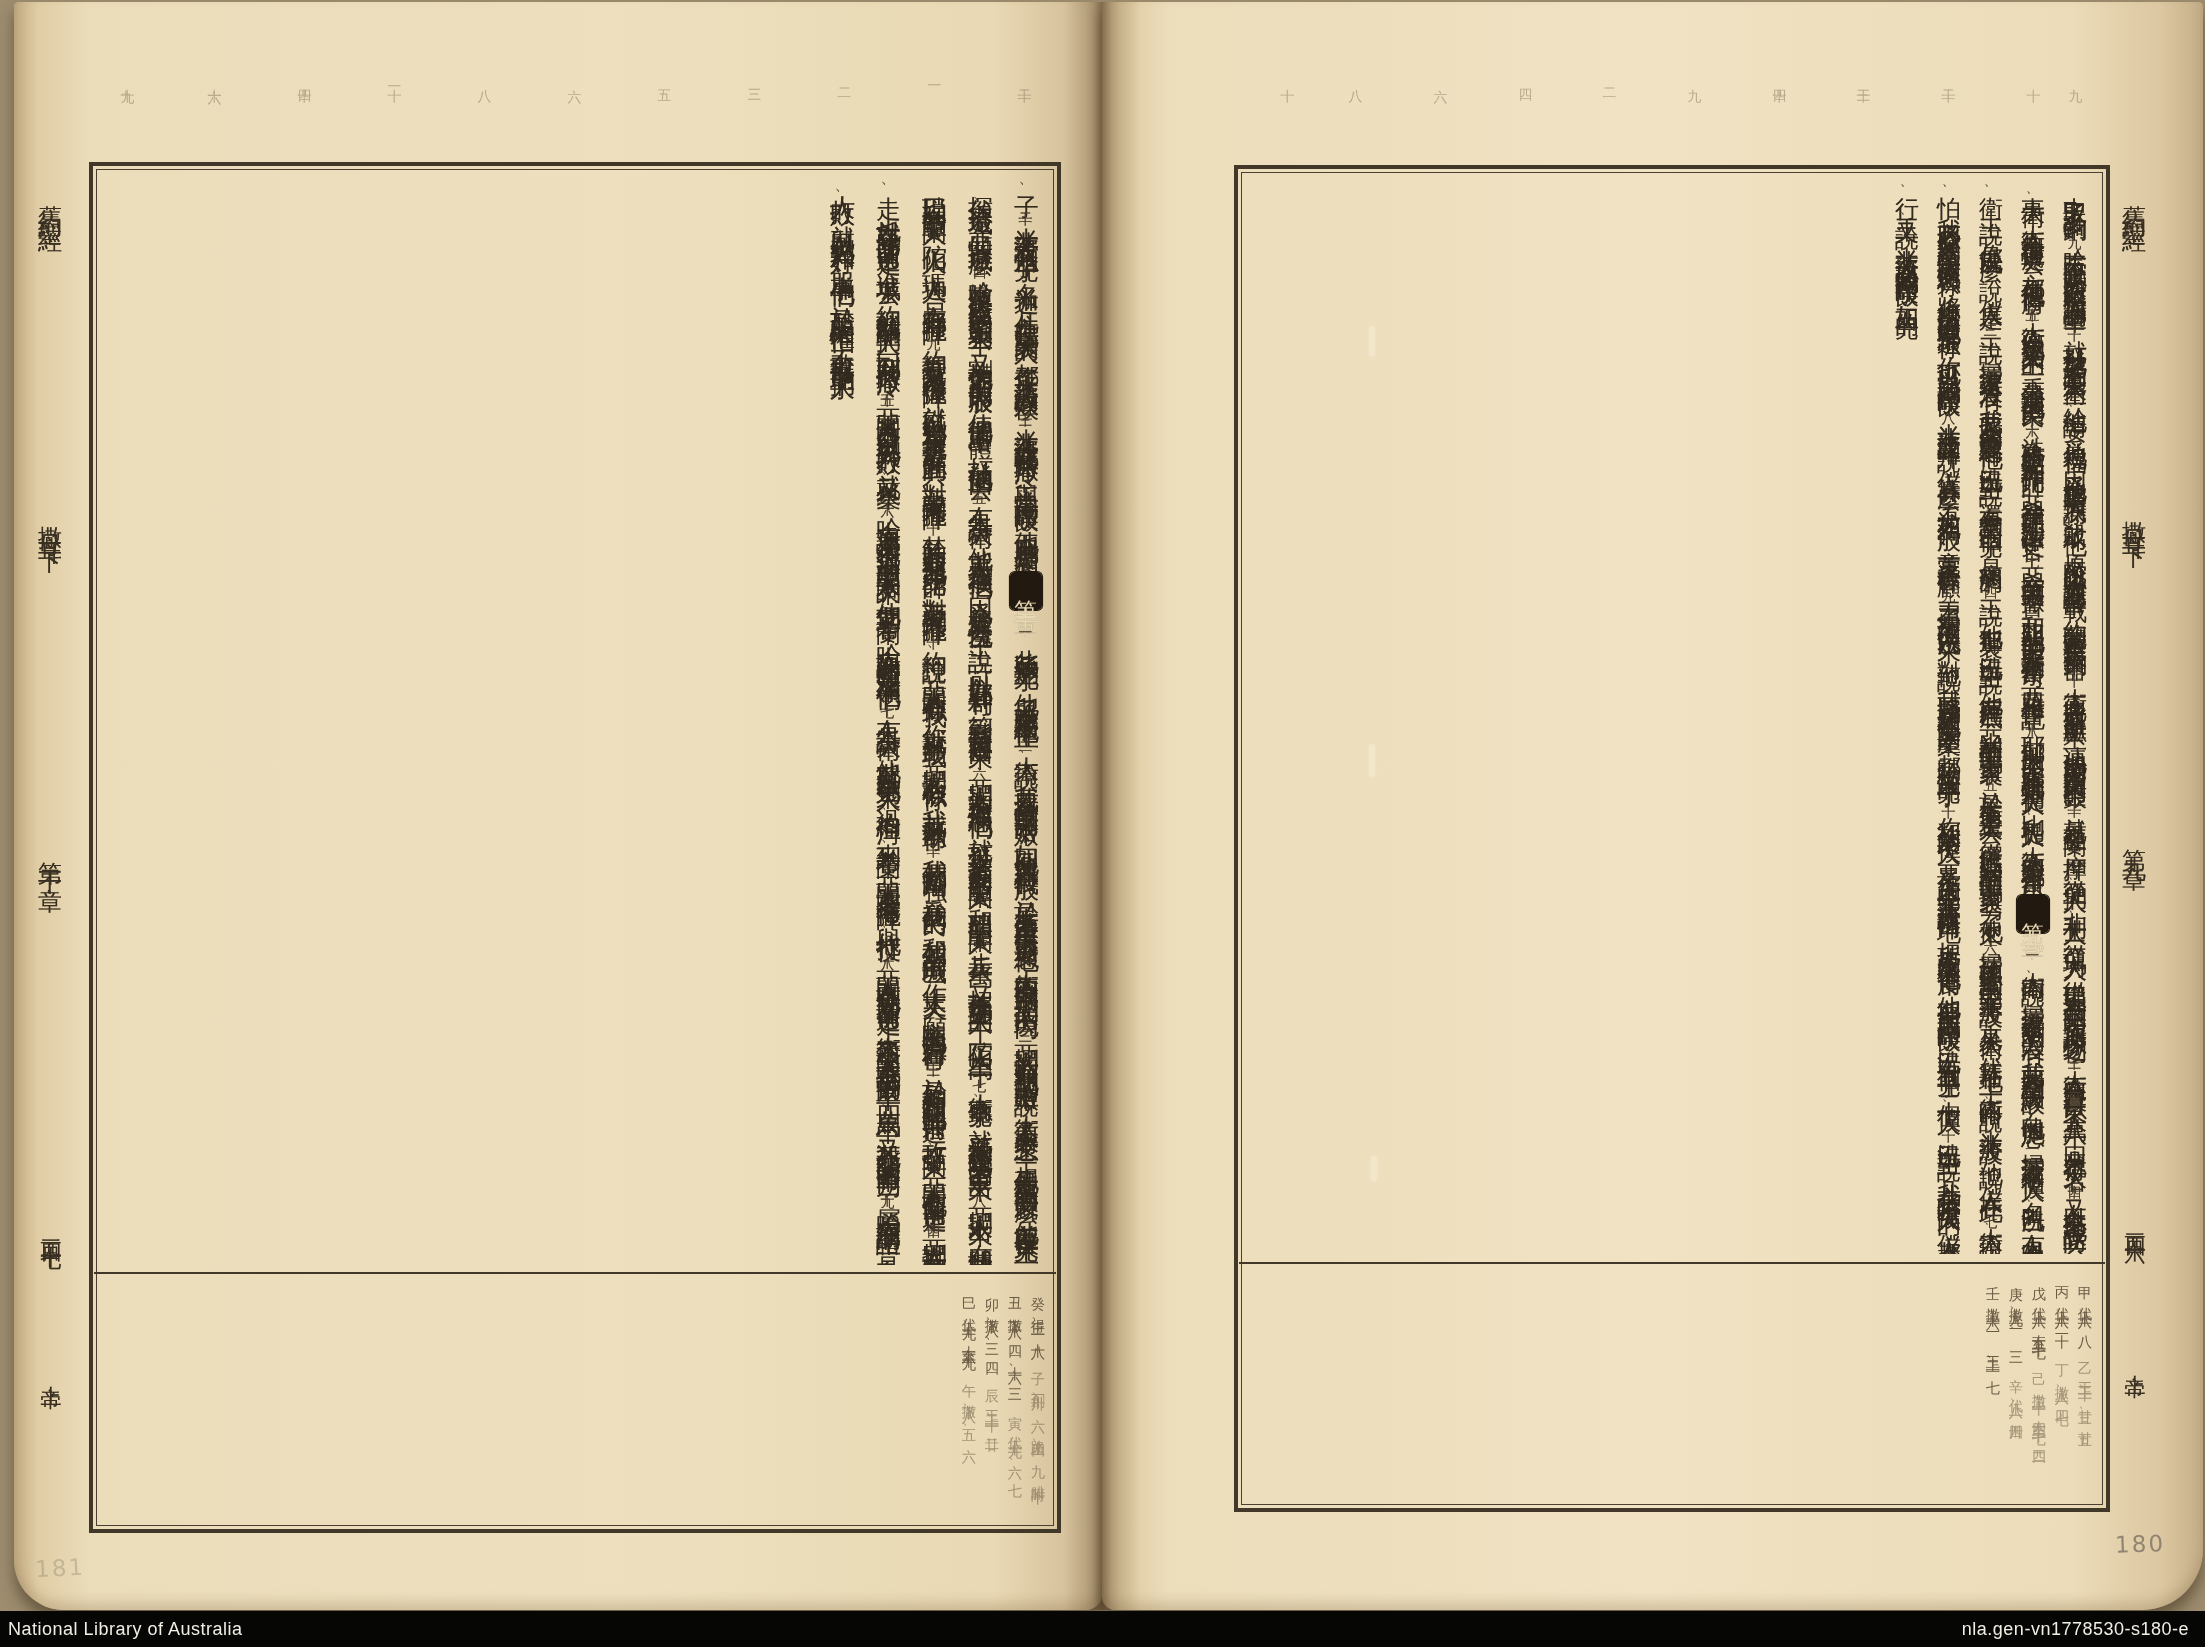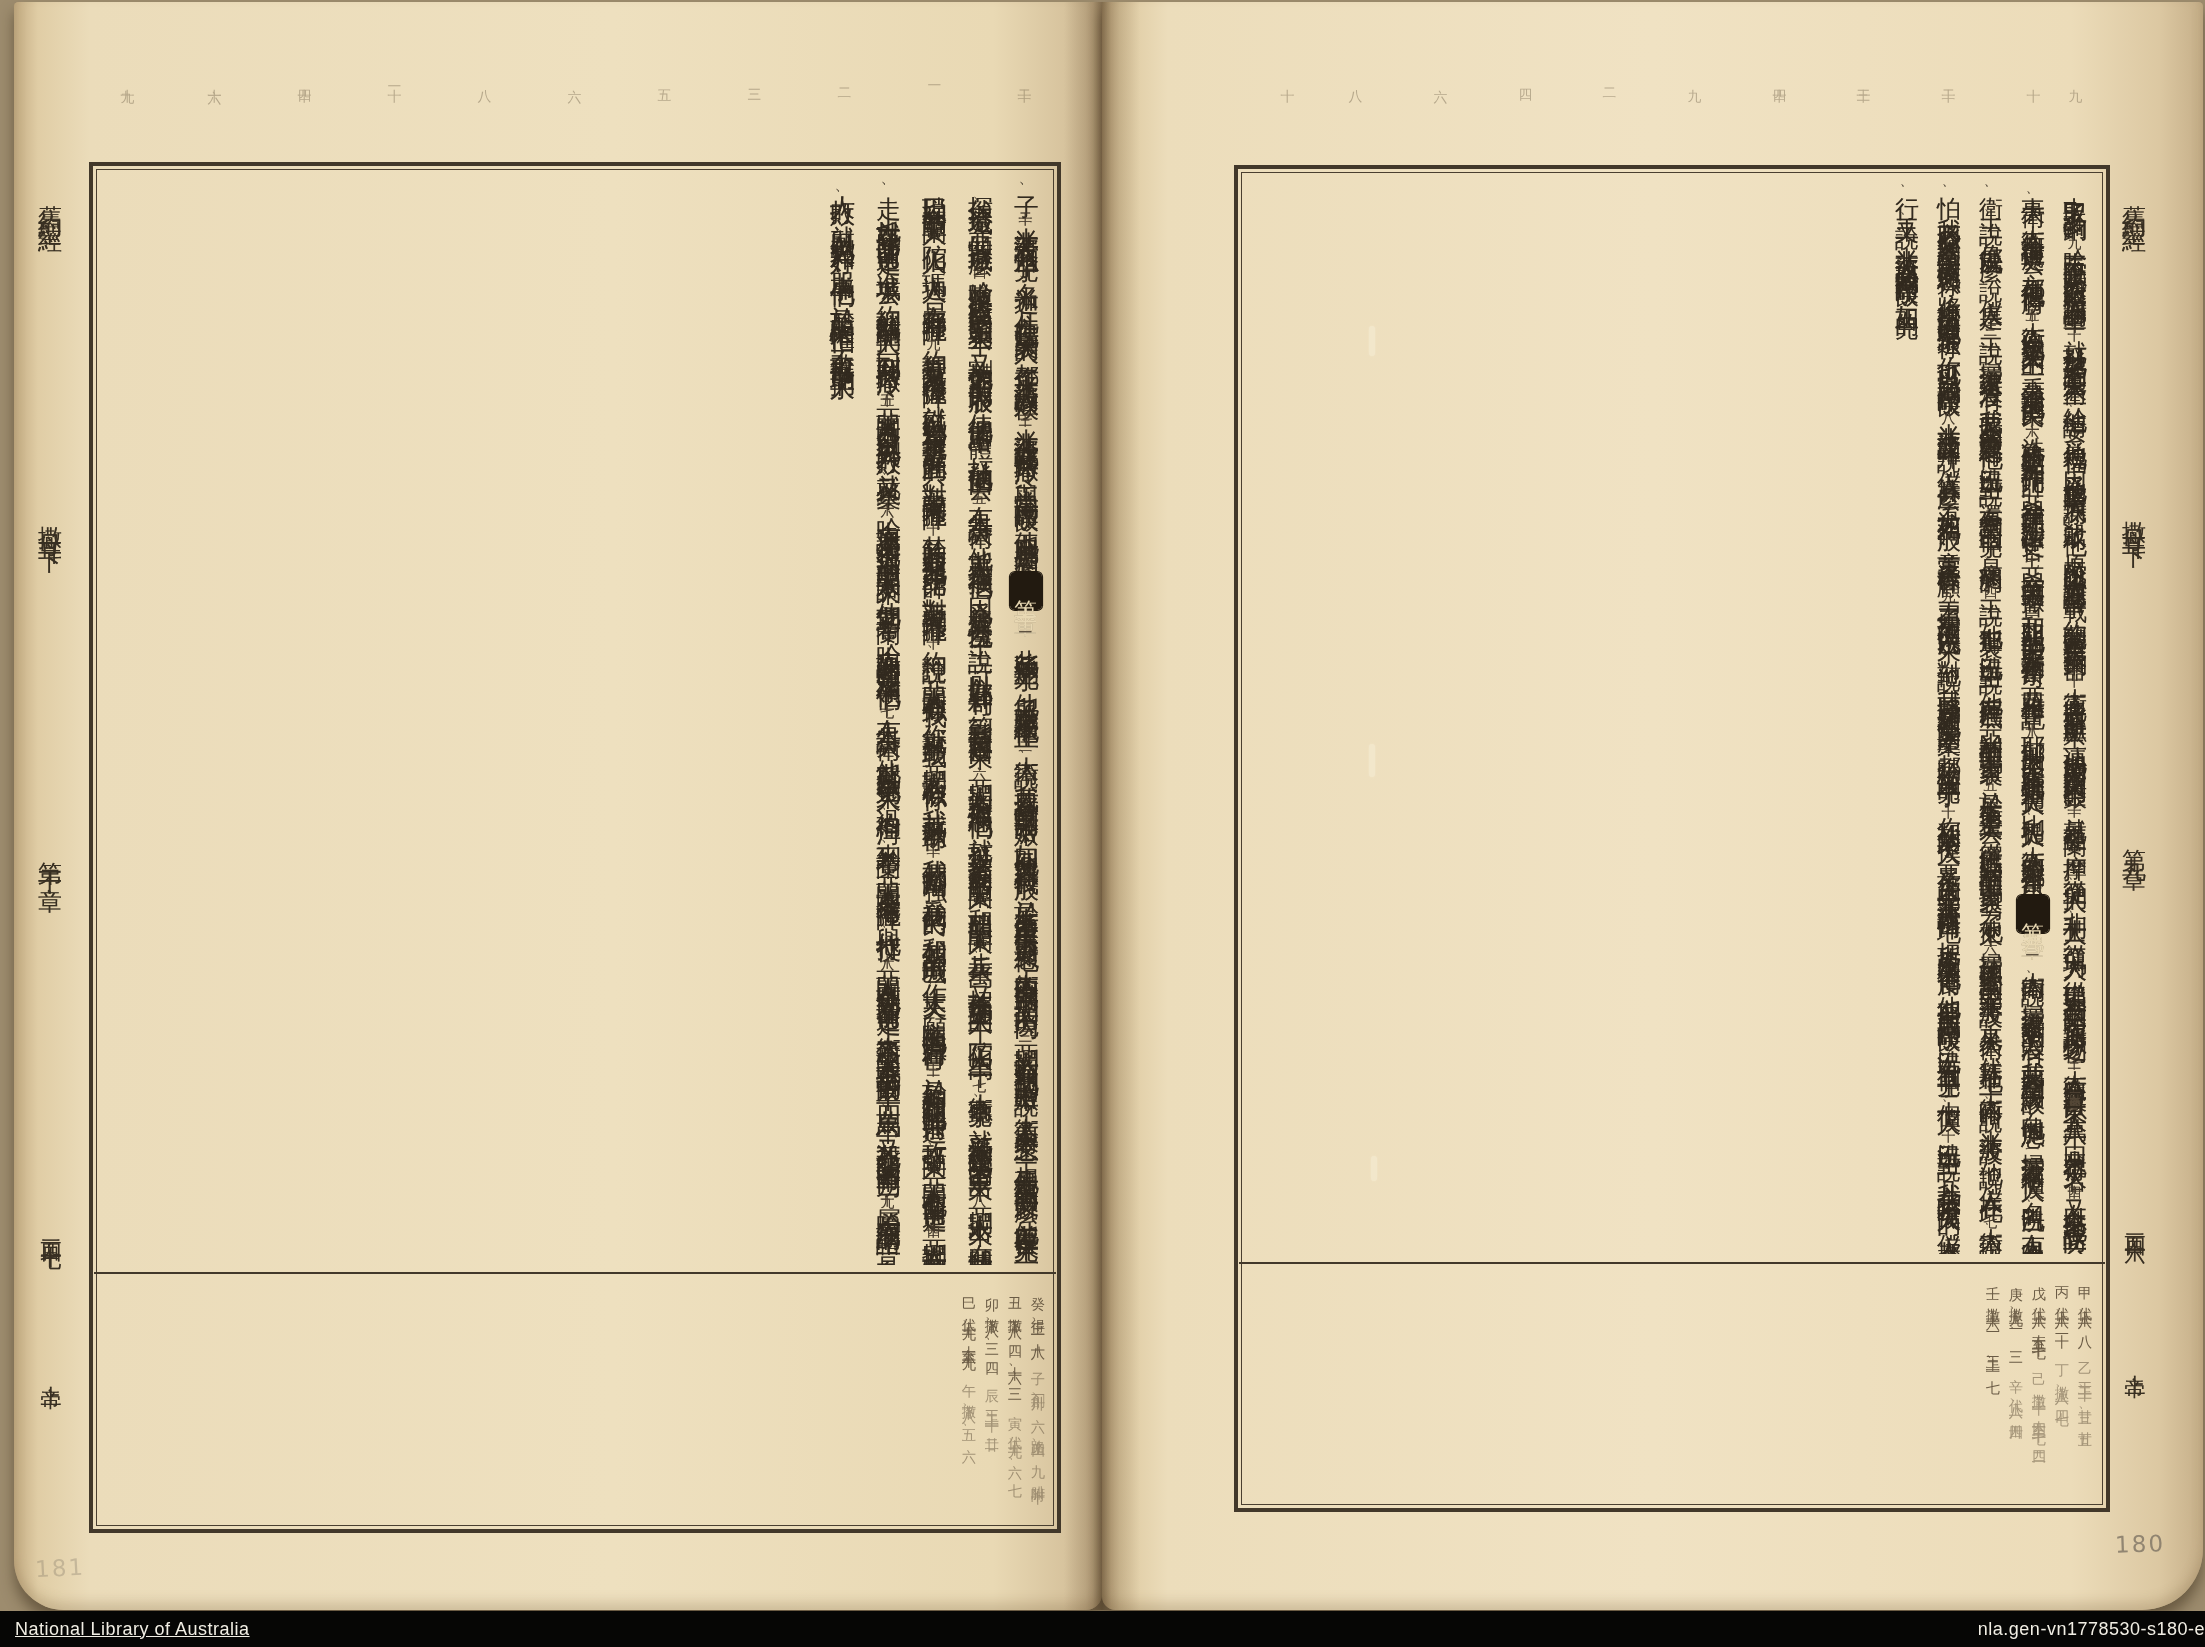--- a/index.html
+++ b/index.html
@@ -65,22 +65,22 @@
   #st3{left:1371px;top:1156px;height:25.4px;}
   .hw{position:absolute;color:#7e7464;font-size:23px;letter-spacing:2.1px;
       font-family:"DejaVu Sans",sans-serif;}
   #hw-right{left:2115px;top:1531px;opacity:.8;transform:rotate(-2deg);}
   #hw-left{left:35px;top:1555px;opacity:.32;transform:rotate(-3deg);}
   
   #footer{position:absolute;left:0;top:1611px;width:2205px;height:36px;background:#060605;
           display:flex;align-items:center;justify-content:space-between;}
   #footer .ftxt{color:#f1eee4;font-size:18px;letter-spacing:0.5px;
                 font-family:"Liberation Sans","DejaVu Sans",sans-serif;}
-  #footer-left{margin-left:15px;text-decoration:underline;}
-  #footer-right{margin-right:0;}
+  #footer-left{margin-left:8px;}
+  #footer-right{margin-right:16px;}
 </style>
 </head>
 <body>
 
 <div id="stage">
 
   <div class="page" id="page-left"></div>
   <div class="page" id="page-right"></div>
   <div id="gutter"></div>
 

